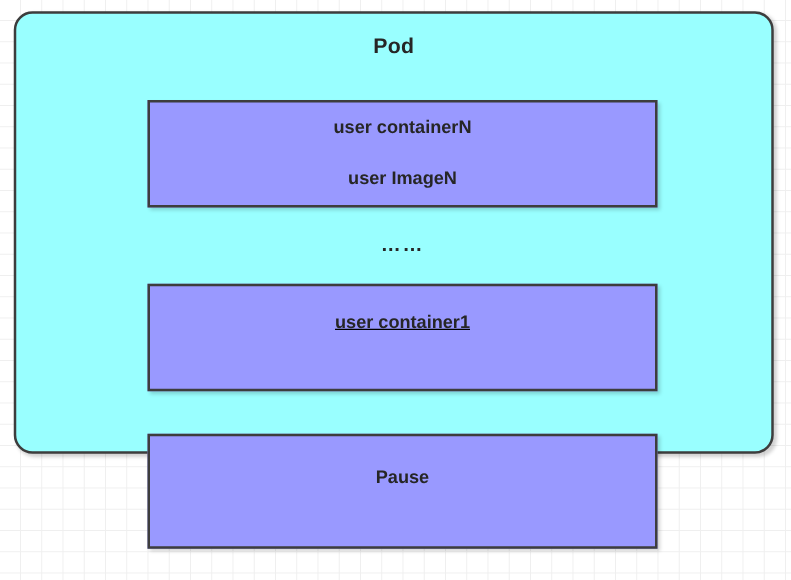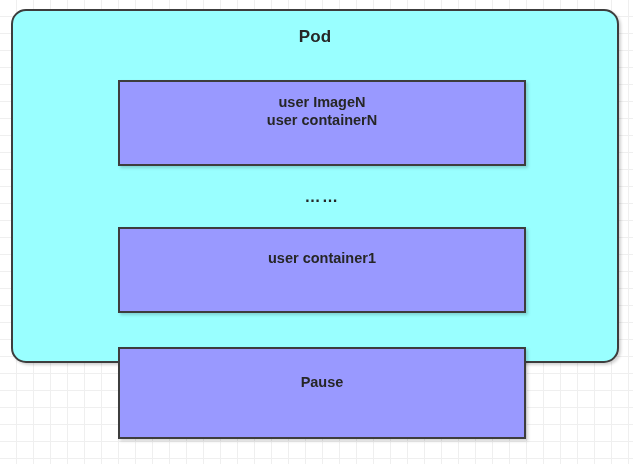--- a/index.html
+++ b/index.html
@@ -69,21 +69,21 @@
     color: #262626;
     font-size: 14.5px;
     line-height: 1.2;
   }
   .container-box .line.primary {
     margin-bottom: 23px;
   }
 
   
   #box-containerN { left: 105px; top: 69px; width: 408px; height: 86px; }
-  #box-container1 { left: 105px; top: 216px; width: 408px; height: 86px; }
+  #box-container1 { left: 105px; top: 216px; width: 408px; height: 86px; text-decoration: underline; }
   #box-pause      { left: 105px; top: 336px; width: 408px; height: 92px; }
 
   
   #box-pause .line.primary { margin-bottom: 20px; }
   #box-pause .line.secondary { font-size: 14.5px; }
 
   
   .ellipsis {
     position: absolute;
     left: 105px;
@@ -100,22 +100,22 @@
 </head>
 <body>
 
 <div id="canvas">
 
   <div class="pod-box">
 
     <div class="pod-title">Pod</div>
 
     <div class="container-box" id="box-containerN">
+      <div class="line primary">user containerN</div>
       <div class="line secondary">user ImageN</div>
-      <div class="line primary">user containerN</div>
     </div>
 
     <div class="ellipsis">……</div>
 
     <div class="container-box" id="box-container1">
       <div class="line primary">user container1</div>
     </div>
 
     <div class="container-box" id="box-pause">
       <div class="line primary">Pause</div>

